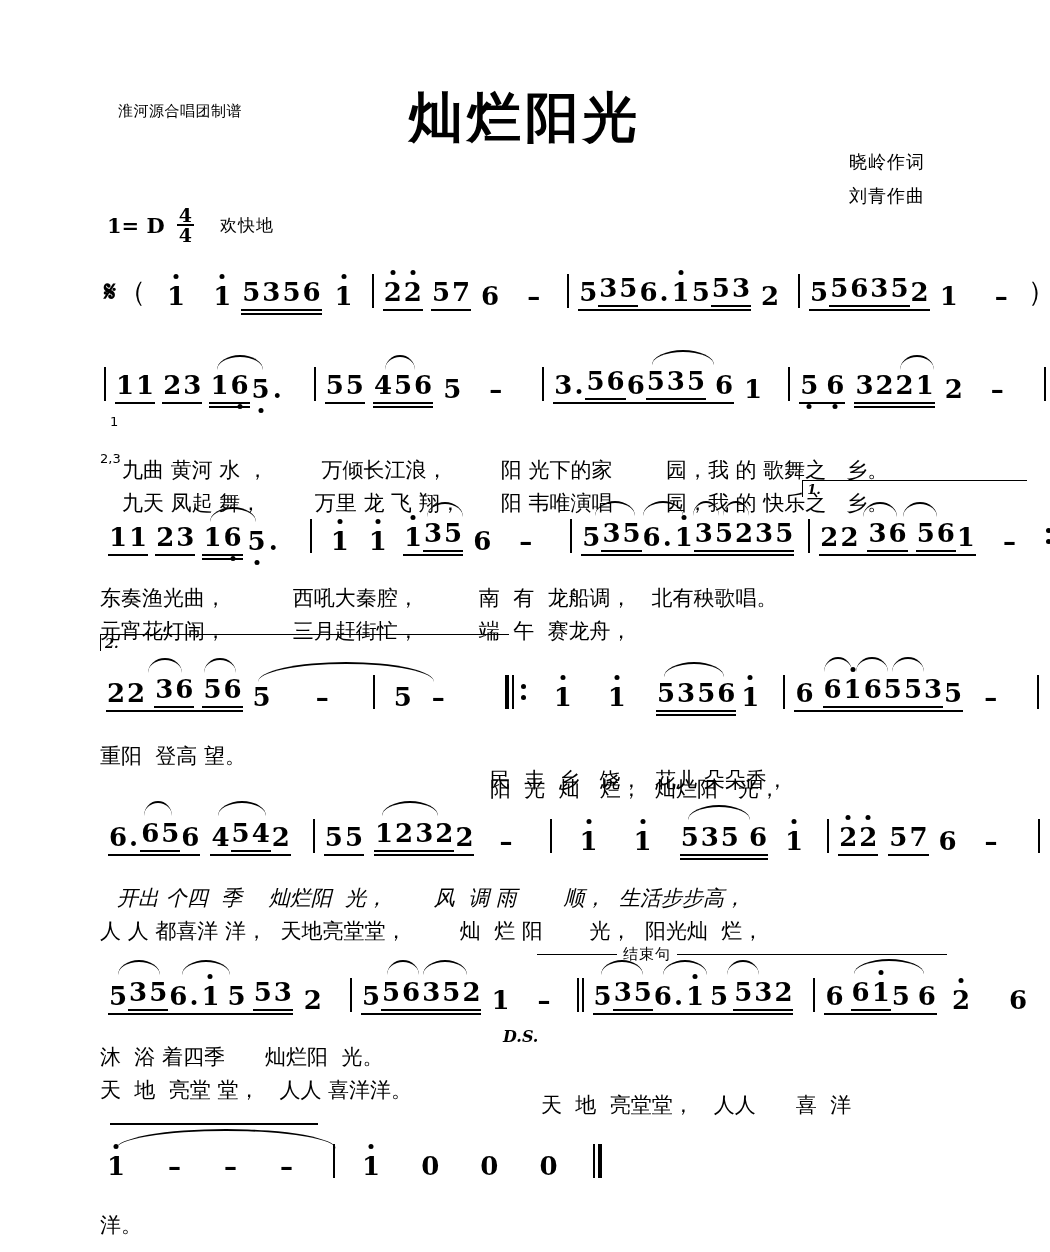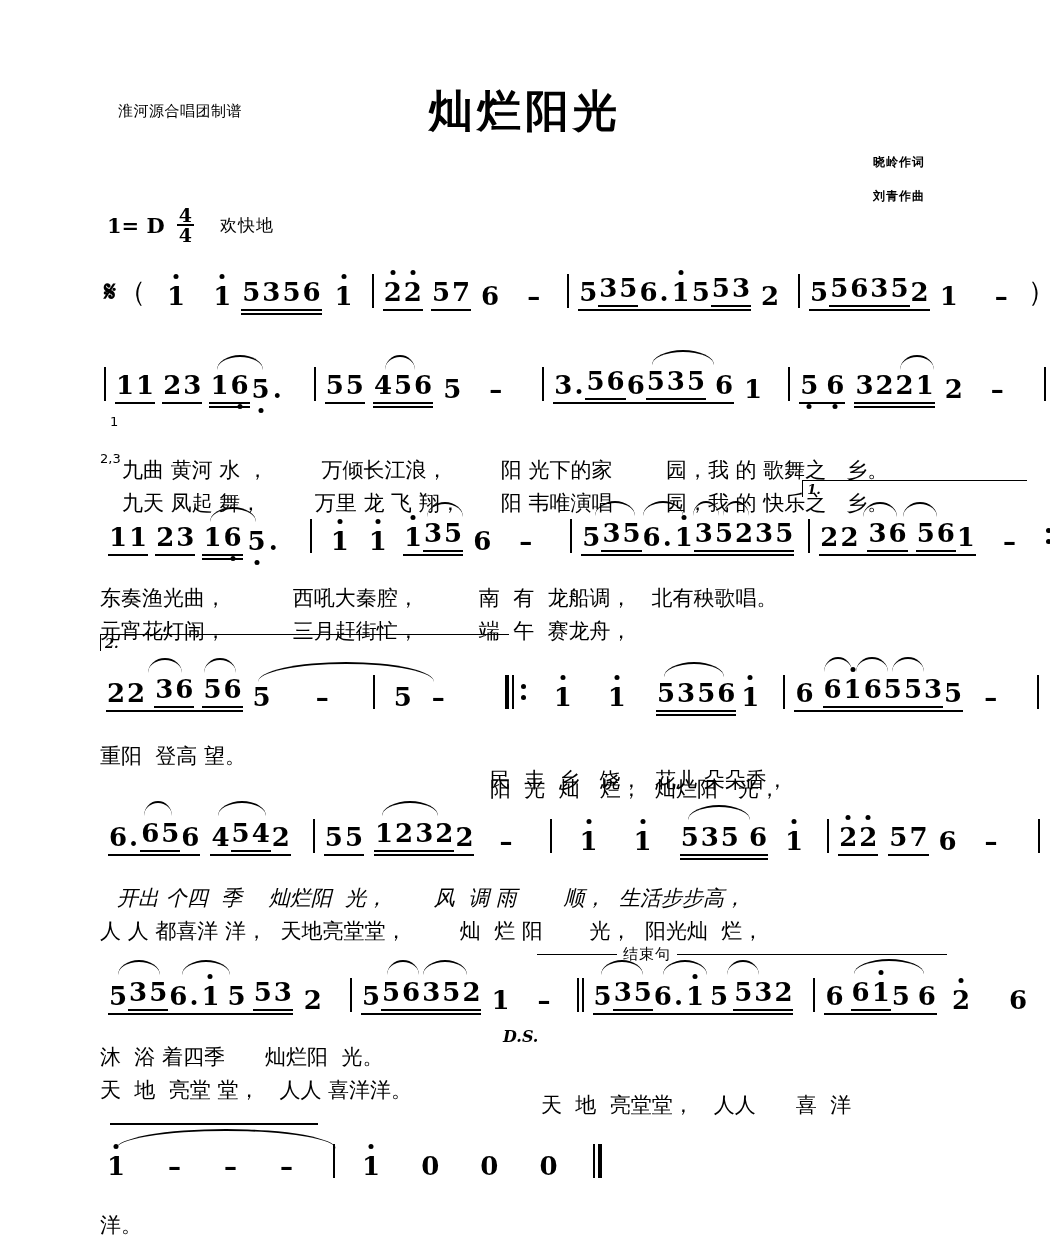--- a/index.html
+++ b/index.html
@@ -27,41 +27,40 @@
     left: 118px;
     top: 102px;
     font-size: 15px;
     letter-spacing: 0.5px;
   }
   .title {
     position: absolute;
     left: 0; right: 0;
     top: 82px;
     text-align: center;
-    font-size: 44px;
+    font-size: 54px;
     font-weight: bold;
     letter-spacing: 4px;
   }
   .subtitle {
     position: absolute;
     left: 0; right: 0;
     top: 168px;
     text-align: center;
     font-size: 18px;
     letter-spacing: 2px;
   }
   .credit-right {
     position: absolute;
     right: 125px;
     top: 145px;
     text-align: center;
-    font-size: 12px;
+    font-size: 18px;
     line-height: 34px;
     letter-spacing: 1px;
-    font-weight: bold;
   }
 
   .keyline {
     position: absolute;
     left: 107px;
     top: 206px;
     display: flex;
     align-items: center;
     font-size: 20px;
     font-weight: bold;

